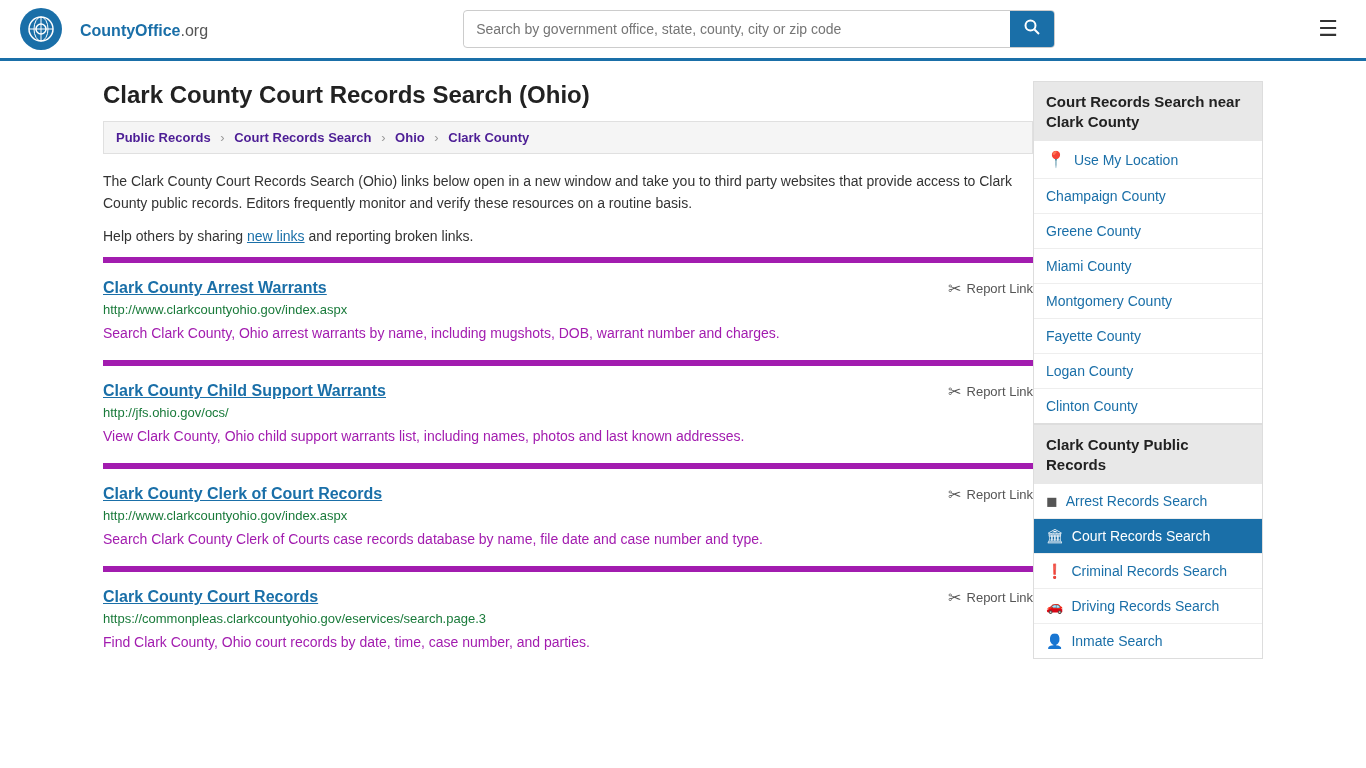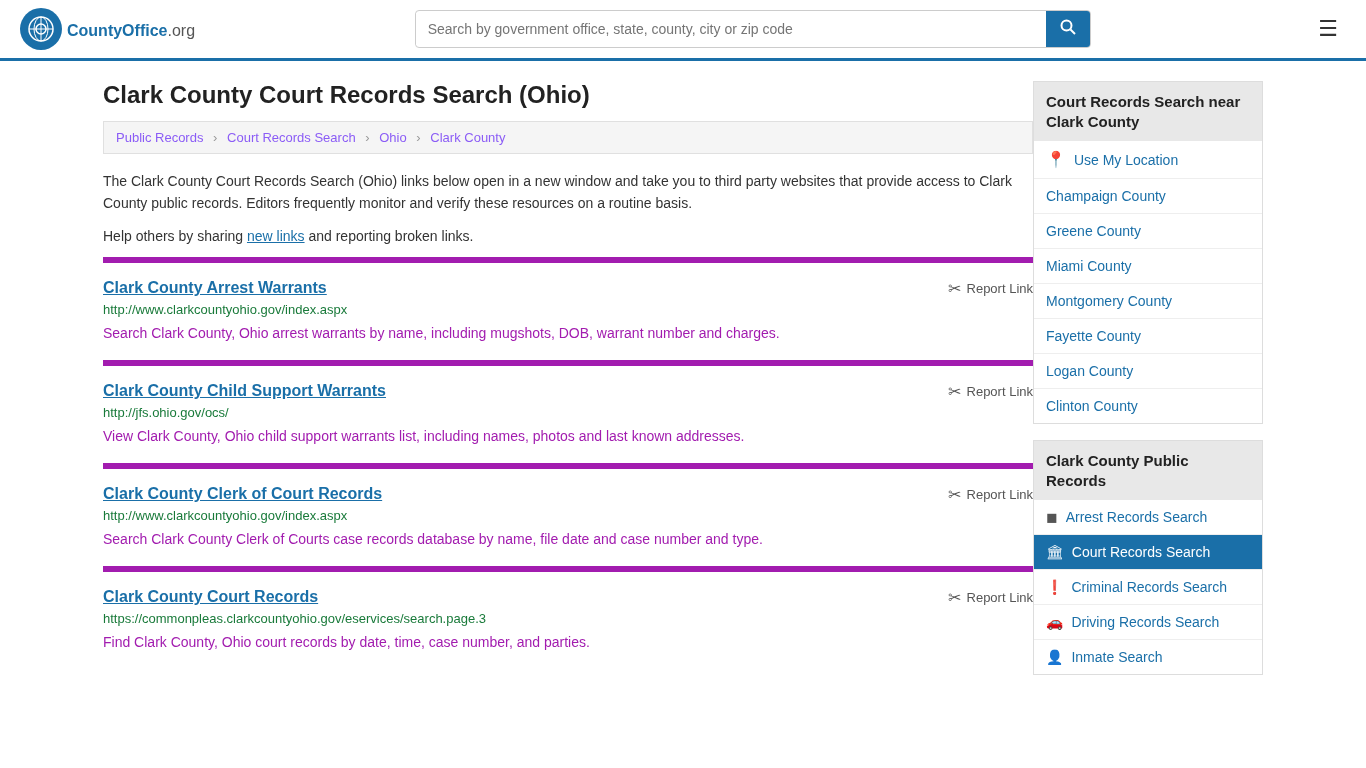--- a/index.html
+++ b/index.html
@@ -10,21 +10,21 @@
       background: #fff;
       border-bottom: 3px solid #1a6fa8;
       padding: 8px 20px;
       display: flex;
       align-items: center;
       justify-content: space-between;
     }
     .logo-area {
       display: flex;
       align-items: center;
-      gap: 5px;
+      gap: 18px;
     }
     .logo-circle {
       width: 42px;
       height: 42px;
       border-radius: 50%;
       background: #1a6fa8;
       display: flex;
       align-items: center;
       justify-content: center;
       color: white;
@@ -39,21 +39,21 @@
       color: #555;
       font-weight: normal;
       font-size: 16px;
     }
     .search-bar {
       display: flex;
       align-items: center;
       border: 1px solid #ccc;
       border-radius: 4px;
       overflow: hidden;
-      width: 676px;
+      width: 592px;
     }
     .search-bar input {
       border: none;
       outline: none;
       padding: 8px 12px;
       font-size: 14px;
       width: 100%;
       color: #666;
     }
     .search-bar button {
@@ -92,22 +92,23 @@
     }
     .breadcrumb {
       background: #f5f5f5;
       border: 1px solid #e0e0e0;
       padding: 8px 12px;
       font-size: 13px;
       margin-bottom: 16px;
       color: #555;
     }
     .breadcrumb a {
-      color: #8b5cf6;
+      color: #4c1d95;
       text-decoration: none;
+      font-weight: bold;
     }
     .breadcrumb-sep { margin: 0 6px; color: #999; }
 
     .intro-text {
       font-size: 14px;
       line-height: 1.6;
       color: #333;
       margin-bottom: 10px;
     }
     .intro-text a {
@@ -156,21 +157,20 @@
       line-height: 1.5;
     }
 
     
     .sidebar {
       width: 230px;
       flex-shrink: 0;
     }
     .sidebar-section {
       border: 1px solid #ddd;
-      margin-bottom: 16px;
       overflow: hidden;
     }
     .sidebar-section-title {
       background: #e8e8e8;
       padding: 10px 12px;
       font-size: 15px;
       font-weight: bold;
       color: #222;
       line-height: 1.3;
     }

